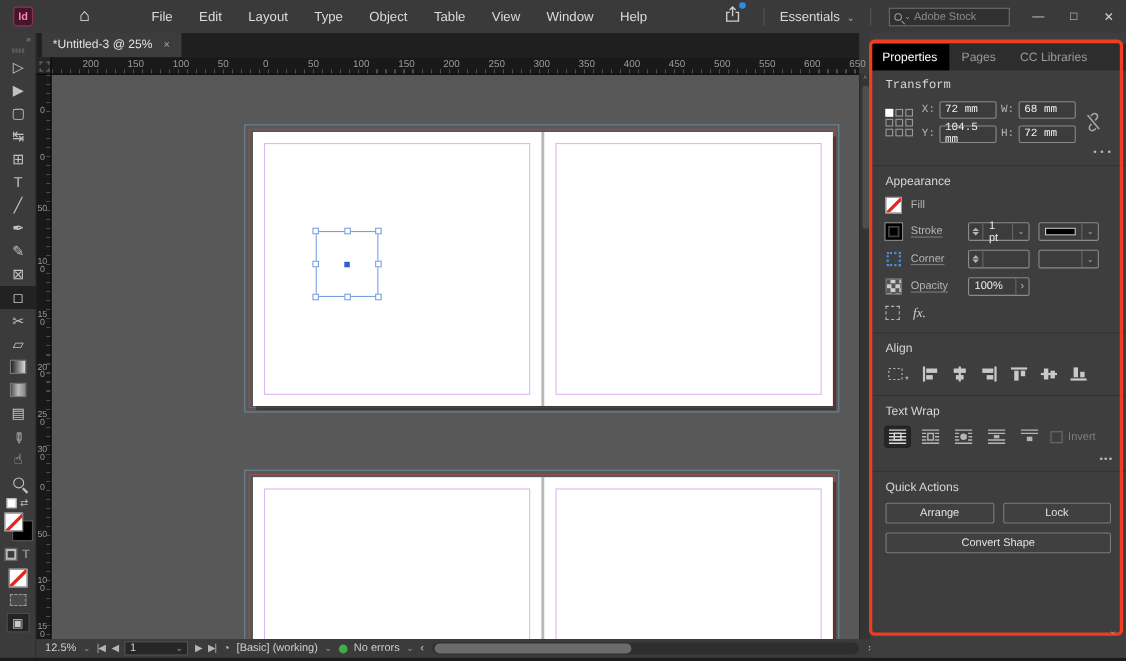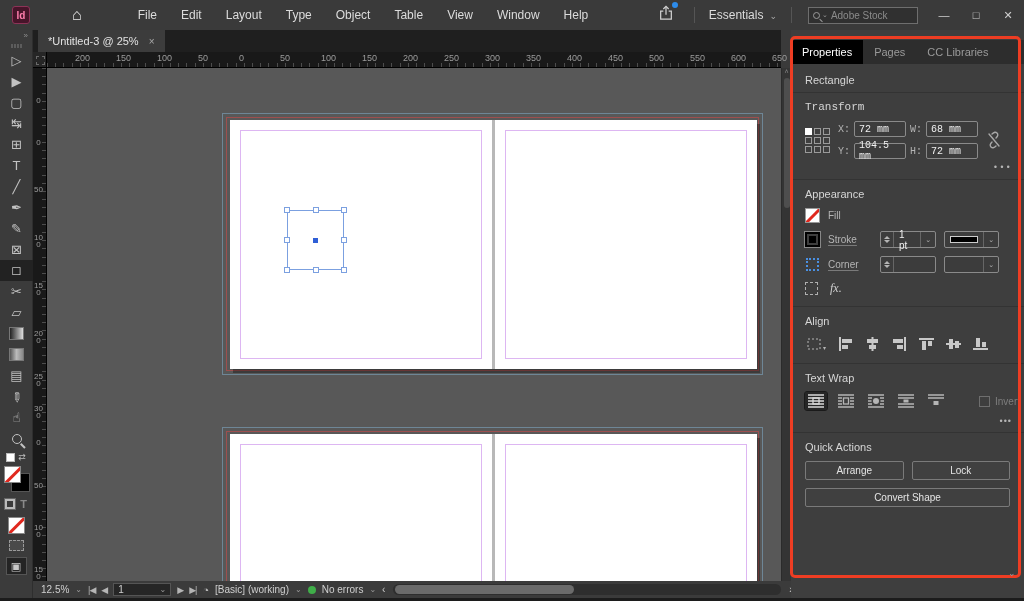--- a/index.html
+++ b/index.html
@@ -138,21 +138,21 @@
   #fx-label { font-size:12px; font-style:italic; color:#cfcfcf; font-family:"Liberation Serif",serif; }
 
   
   .icon-row { display:flex; align-items:center; gap:8px; }
   .icon-row svg { display:block; }
   .alicon { padding:2px; }
   .twicon { padding:2px 3px; }
   .twicon.selected { background:#262626; border-radius:2px; outline:1px solid #1a1a1a; }
   #align-dd { display:flex; align-items:flex-end; gap:1px; }
   #align-dd .chev { font-size:6px; color:#b5b5b5; }
-  #invert-wrap { display:flex; align-items:center; gap:5px; margin-left:24px; }
+  #invert-wrap { display:flex; align-items:center; gap:5px; margin-left:0; }
   #invert-box { width:11px; height:11px; border:1px solid #6e6e6e; background:#3e3e3e; }
   #invert-label { font-size:10px; color:#7e7e7e; }
 
   
   .qa-row { display:flex; gap:8px; margin-bottom:8px;text-align:right; }
   .qa-btn { flex:1; height:19px; background:#404040; border:1px solid #7a7a7a; border-radius:2px; font-size:10px; color:#e4e4e4; display:flex; align-items:center; justify-content:center; }
 
   
   #annotation-border { left:790px; top:36px; width:231px; height:542px; border:3px solid #ee3d23; border-radius:5px; pointer-events:none; z-index:50; }
   #panel-scroll-chevron { left:1008px; top:568px; font-size:9px; color:#9a9a9a; z-index:51; }
@@ -393,21 +393,20 @@
 </div>
 <div id="bottom-strip" class="abs"></div>
 
 <div id="panel" class="abs">
   <div id="panel-tabs">
     <div class="ptab active">Properties</div>
     <div class="ptab">Pages</div>
     <div class="ptab">CC Libraries</div>
   </div>
 
-  <div id="obj-type">Rectangle</div>
 
   <div class="section" style="padding-bottom:20px;font-family:Liberation Mono, monospace;">
     <div class="sec-title">Transform</div>
     <div id="tf-body">
       <div id="ref-grid">
         <i class="on"></i>
           <i></i>
           <i></i>
           <i></i>
           <i></i>
@@ -465,20 +464,28 @@
             <i class="up"></i>
             <i class="dn"></i>
           </span>
         <span class="val"></span>
       </div>
       <div class="combo" style="width:55px;">
         <span class="val"></span>
         <span class="dd">⌄</span>
       </div>
     </div>
+    <div class="ap-row">
+      <span class="ap-sw checker"></span>
+      <span class="ap-label ap-link">Opacity</span>
+      <div class="combo" style="width:56px;">
+        <span class="val">100%</span>
+        <span class="dd" style="font-size:10px;">›</span>
+      </div>
+    </div>
     <div class="ap-row" id="fx-row">
       <span id="objstyle-icon"></span>
       <span id="fx-label">fx.</span>
     </div>
   </div>
 
   <div class="section">
     <div class="sec-title">Align</div>
     <div class="icon-row">
       <span class="alicon" id="align-dd">

